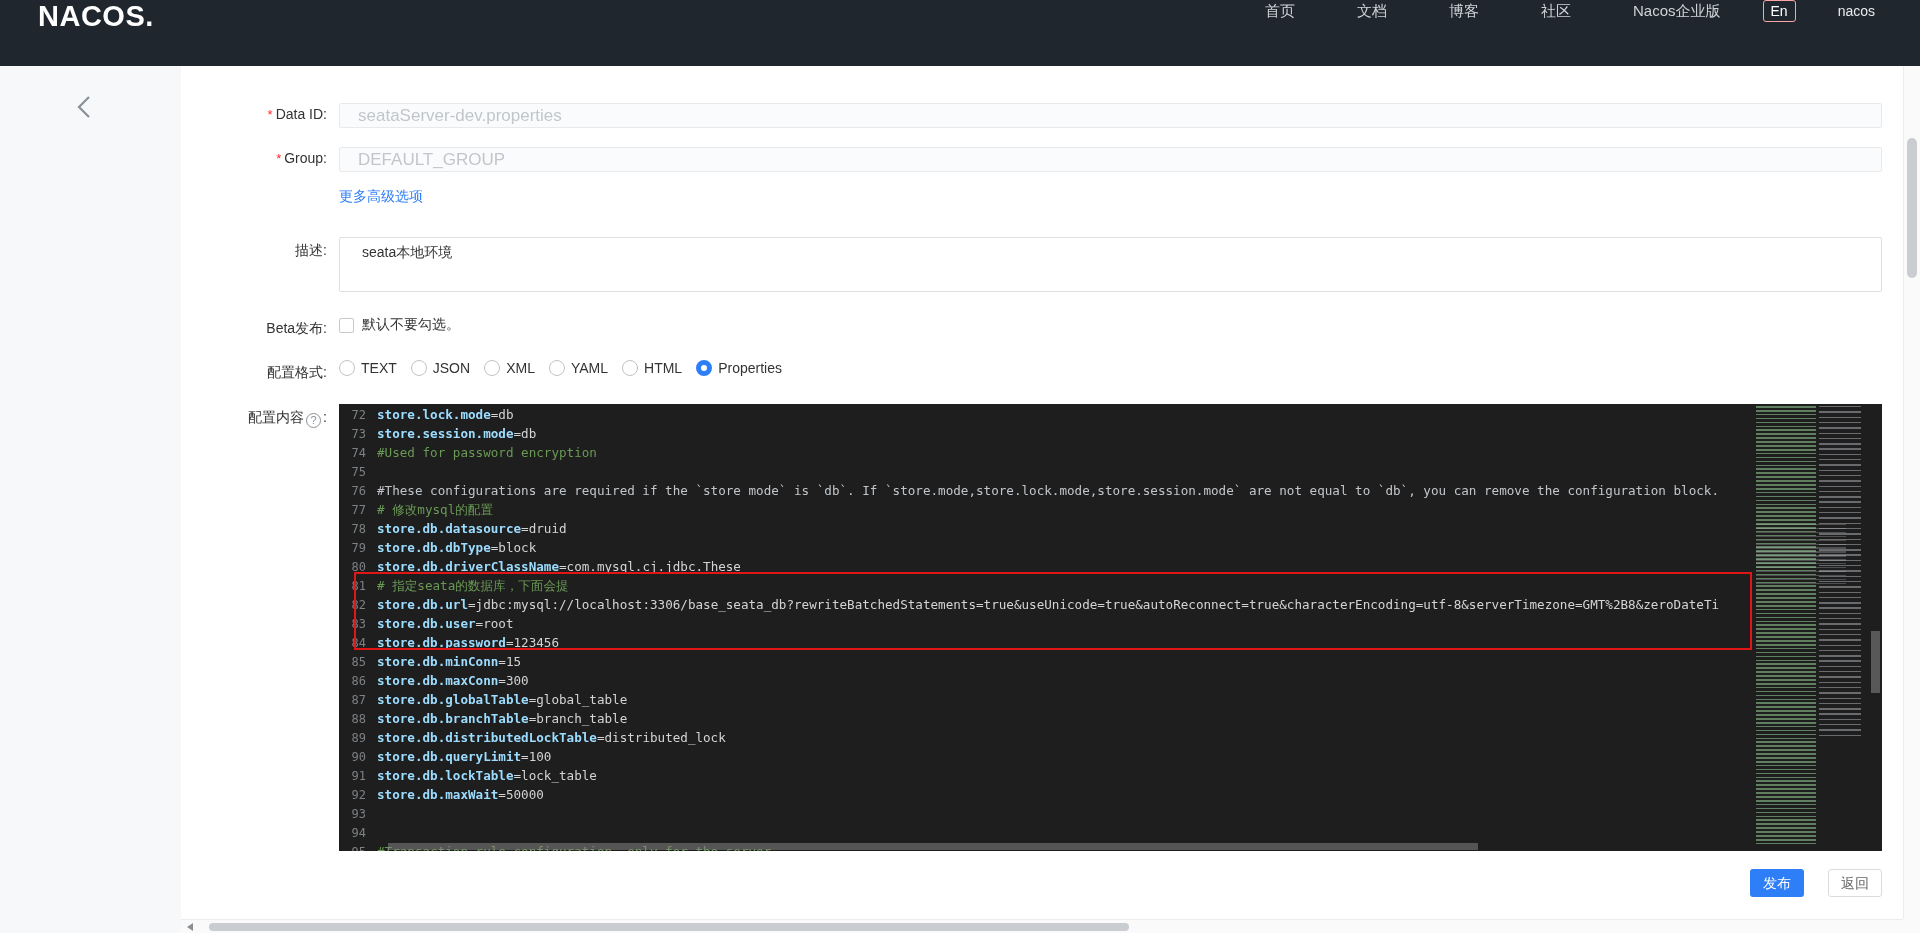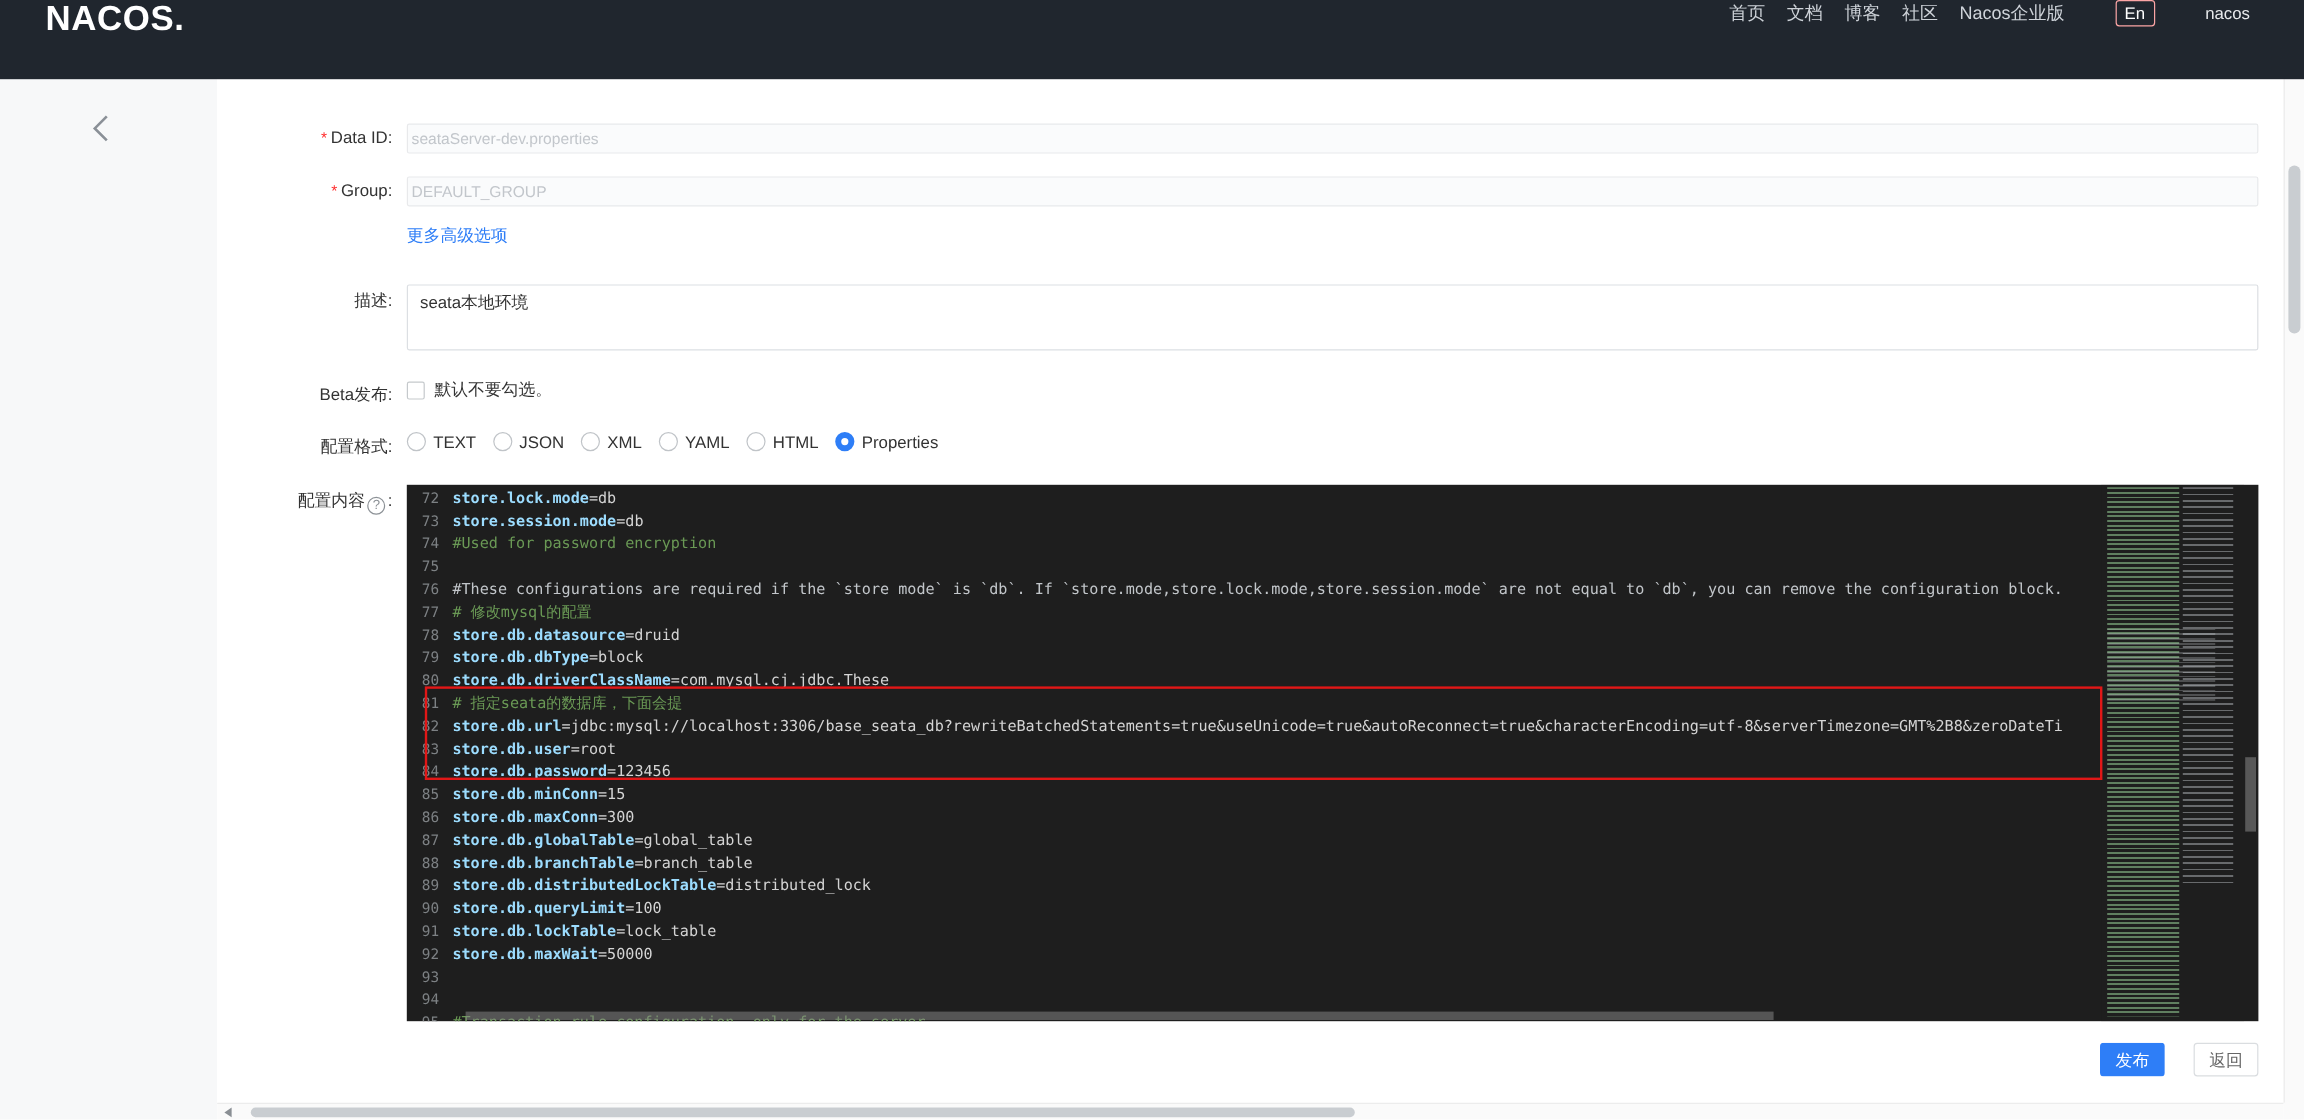--- a/index.html
+++ b/index.html
@@ -17,24 +17,24 @@
 
   
   .sidebar{position:absolute;left:0;top:66px;width:181px;height:867px;background:#f7f8f9}
   .back{position:absolute;left:72px;top:26px;width:26px;height:30px;cursor:pointer}
 
   
   .main{position:absolute;left:181px;top:66px;width:1722px;height:853px;background:#fff;overflow:hidden}
   .form-label{position:absolute;left:0;width:146px;text-align:right;font-size:14px;color:#333;white-space:nowrap}
   .req{color:#ff2b2b;margin-right:3px;font-size:13px}
   .text-input{position:absolute;left:158px;width:1543px;height:25px;background:#fafbfc;
-    border:1px solid #e8e9eb;border-radius:2px;color:#c2c6cb;font-size:13px;padding:0 3px;outline:none}
+    border:1px solid #e8e9eb;border-radius:2px;color:#c2c6cb;font-size:17px;padding:0 18px;outline:none}
   .adv-link{position:absolute;left:158px;top:122px;font-size:14px;color:var(--accent,#2e7ef7);cursor:pointer}
   .desc-area{position:absolute;left:158px;top:171px;width:1543px;height:55px;border:1px solid #dcdfe3;
-    border-radius:2px;font-size:14px;color:#333;padding:6px 10px;resize:none;outline:none;
+    border-radius:2px;font-size:14px;color:#333;padding:6px 22px;resize:none;outline:none;
     font-family:"Liberation Sans","DejaVu Sans",sans-serif}
   .beta-wrap{position:absolute;left:158px;top:250px;display:flex;align-items:center;gap:8px}
   .checkbox{width:15px;height:15px;border:1px solid #c5c9cc;border-radius:2px;background:#fff;cursor:pointer}
   .beta-hint{font-size:14px;color:#333}
   .fmt-wrap{position:absolute;left:158px;top:294px;display:flex;align-items:center}
   .radio-item{display:flex;align-items:center;margin-right:14px;cursor:pointer}
   .radio{width:16px;height:16px;border-radius:50%;border:1px solid #c0c4c8;background:#fff;flex:0 0 16px}
   .radio.checked{border:5px solid var(--accent,#2e7ef7)}
   .radio-label{font-size:14px;color:#333;margin-left:6px}
   .help-icon{display:inline-block;width:15px;height:15px;border:1px solid #8c9196;border-radius:50%;
@@ -79,21 +79,21 @@
   .h-arrow{position:absolute;left:6px;top:3px;width:0;height:0;border-top:4px solid transparent;
     border-bottom:4px solid transparent;border-right:6px solid #8a8f94;cursor:pointer}
   .corner{position:absolute;right:0;bottom:0;width:17px;height:14px;background:#fafafa}
 </style>
 </head>
 <body>
 
 <div class="header">
   <div class="logo">NACOS.</div>
   <div class="header-right">
-    <div style="display:flex;gap:18px">
+    <div style="display:flex;gap:62px">
         <div class="nav-item">首页</div>
         <div class="nav-item">文档</div>
         <div class="nav-item">博客</div>
         <div class="nav-item">社区</div>
         <div class="nav-item">Nacos企业版</div>
       </div>
     <div class="lang-box">En</div>
     <div class="user">nacos</div>
   </div>
 </div>

